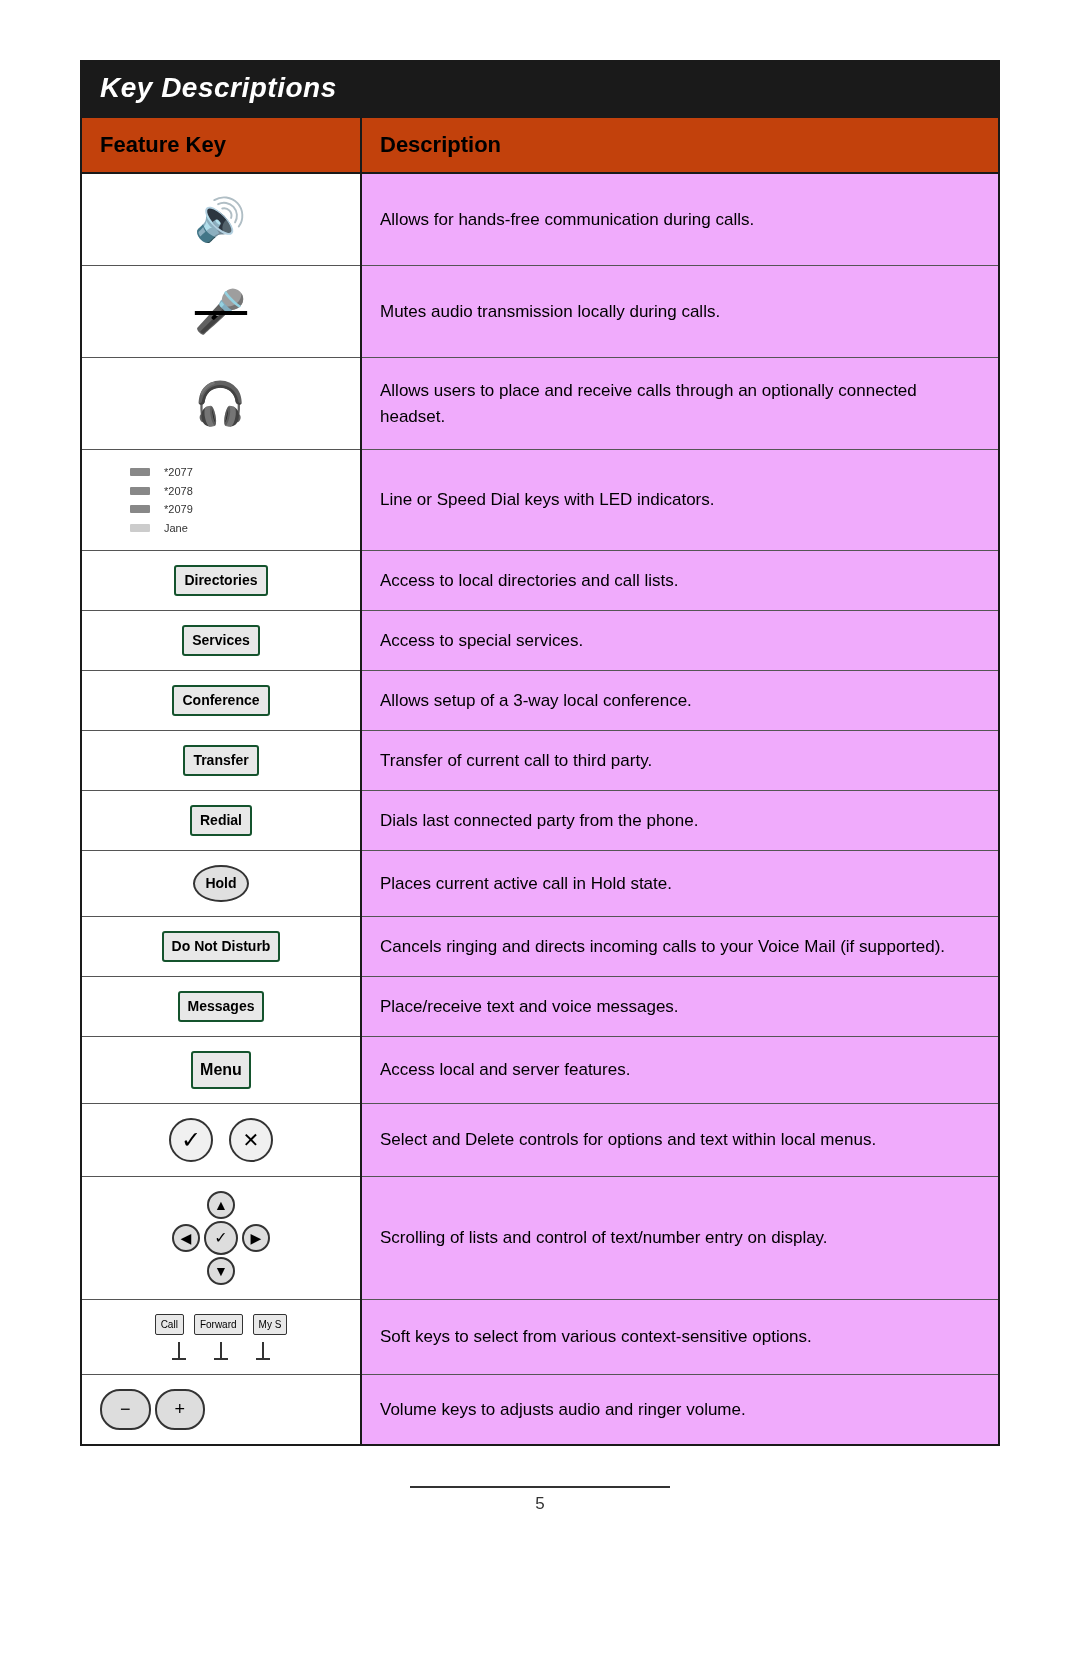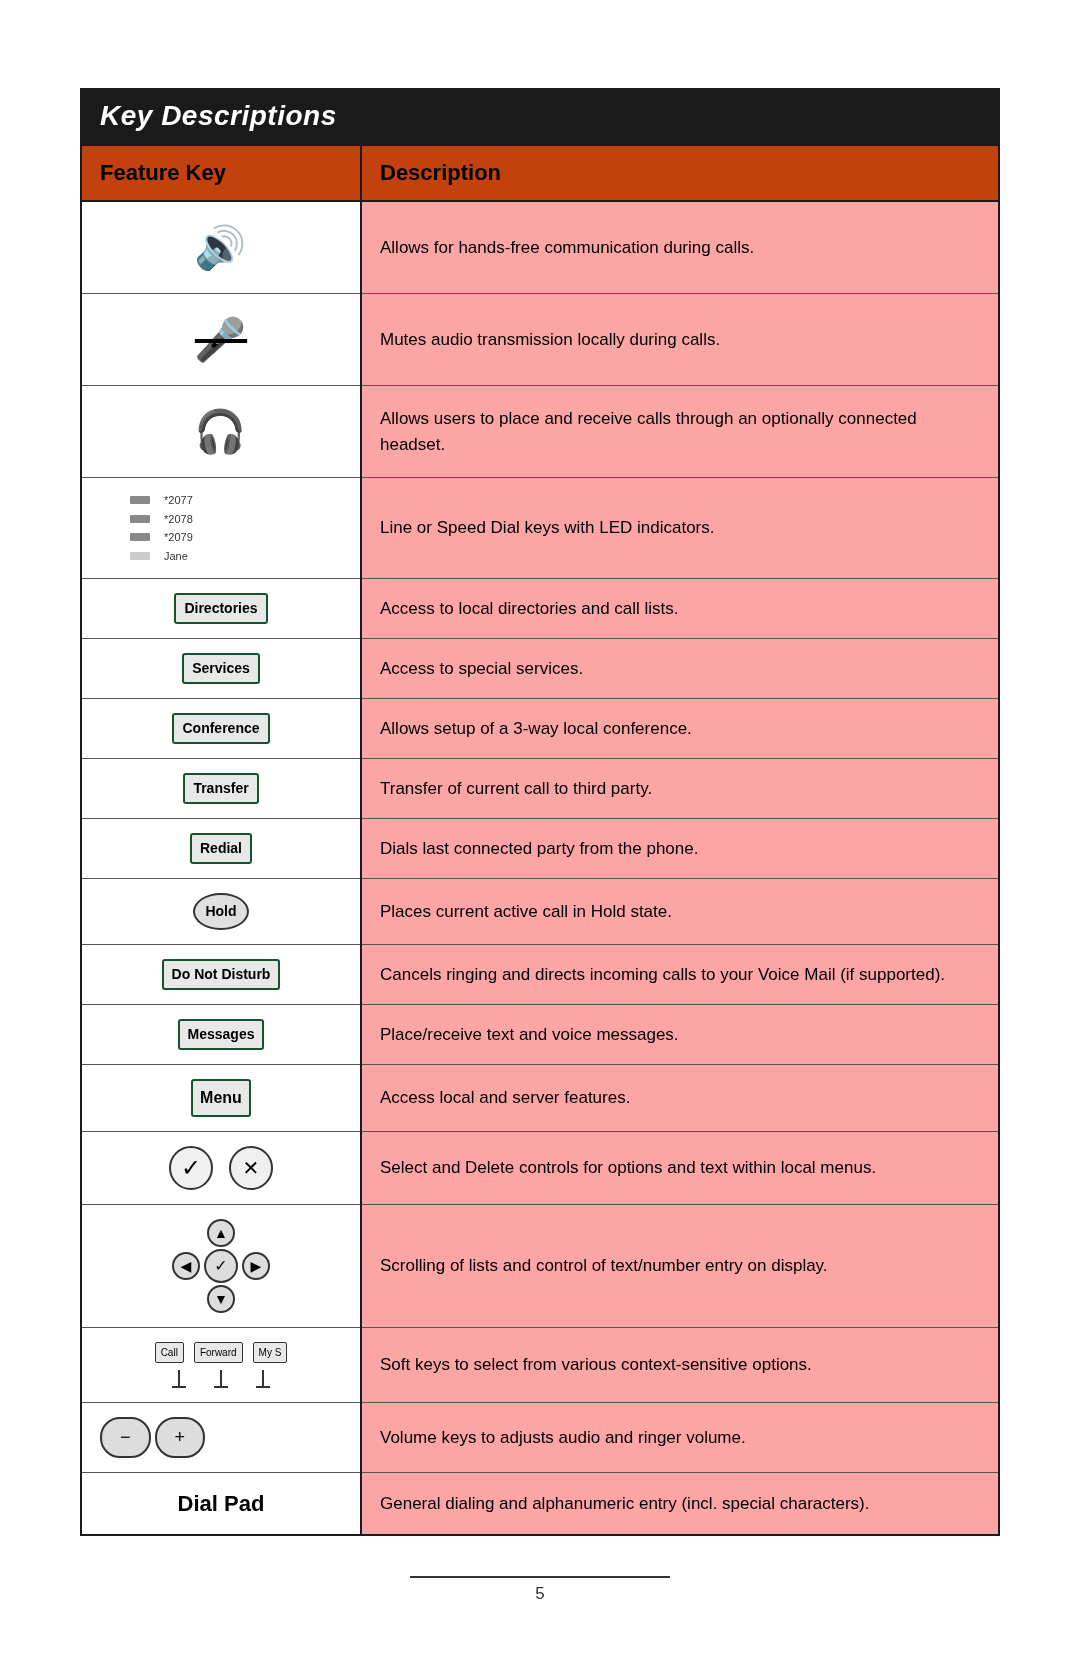--- a/index.html
+++ b/index.html
@@ -10,21 +10,20 @@
       min-height: 1669px;
       display: flex;
       flex-direction: column;
       align-items: center;
       padding: 60px 80px 80px 80px;
     }
 
     .page-container {
       width: 100%;
       max-width: 920px;
-      margin-top: 28px;
     }
 
     .section-header {
       background: #1a1a1a;
       color: #fff;
       font-size: 28px;
       font-weight: bold;
       padding: 12px 20px;
       margin-bottom: 0;
       font-style: italic;
@@ -59,21 +58,21 @@
     }
 
     .feature-table td.key-cell {
       width: 280px;
       text-align: center;
       border-right: 2px solid #1a1a1a;
       background: #fff;
     }
 
     .feature-table td.desc-cell {
-      background: #fca5a5;
+      background: #f0abfc;
     }
 
     .feature-table tr:last-child td {
       border-bottom: 2px solid #1a1a1a;
     }
 
     .key-icon {
       font-size: 38px;
       display: inline-block;
     }
@@ -408,26 +407,20 @@
       <tr>
         <td class="key-cell">
           <div class="volume-keys">
             <div style="display:inline-flex;align-items:center;border:2.5px solid #333;border-radius:20px;padding:5px 18px;background:#ddd;font-size:18px;">−</div>
             <div style="display:inline-flex;align-items:center;border:2.5px solid #333;border-radius:20px;padding:5px 18px;background:#ddd;font-size:18px;">+</div>
           </div>
         </td>
         <td class="desc-cell">Volume keys to adjusts audio and ringer volume.</td>
       </tr>
 
-      <tr>
-        <td class="key-cell">
-          <span class="dial-pad-label">Dial Pad</span>
-        </td>
-        <td class="desc-cell">General dialing and alphanumeric entry (incl. special characters).</td>
-      </tr>
     </tbody>
   </table>
 
   <div class="page-footer">
     <div class="footer-line"></div>
     <span class="footer-page">5</span>
   </div>
 
 </div>
 

